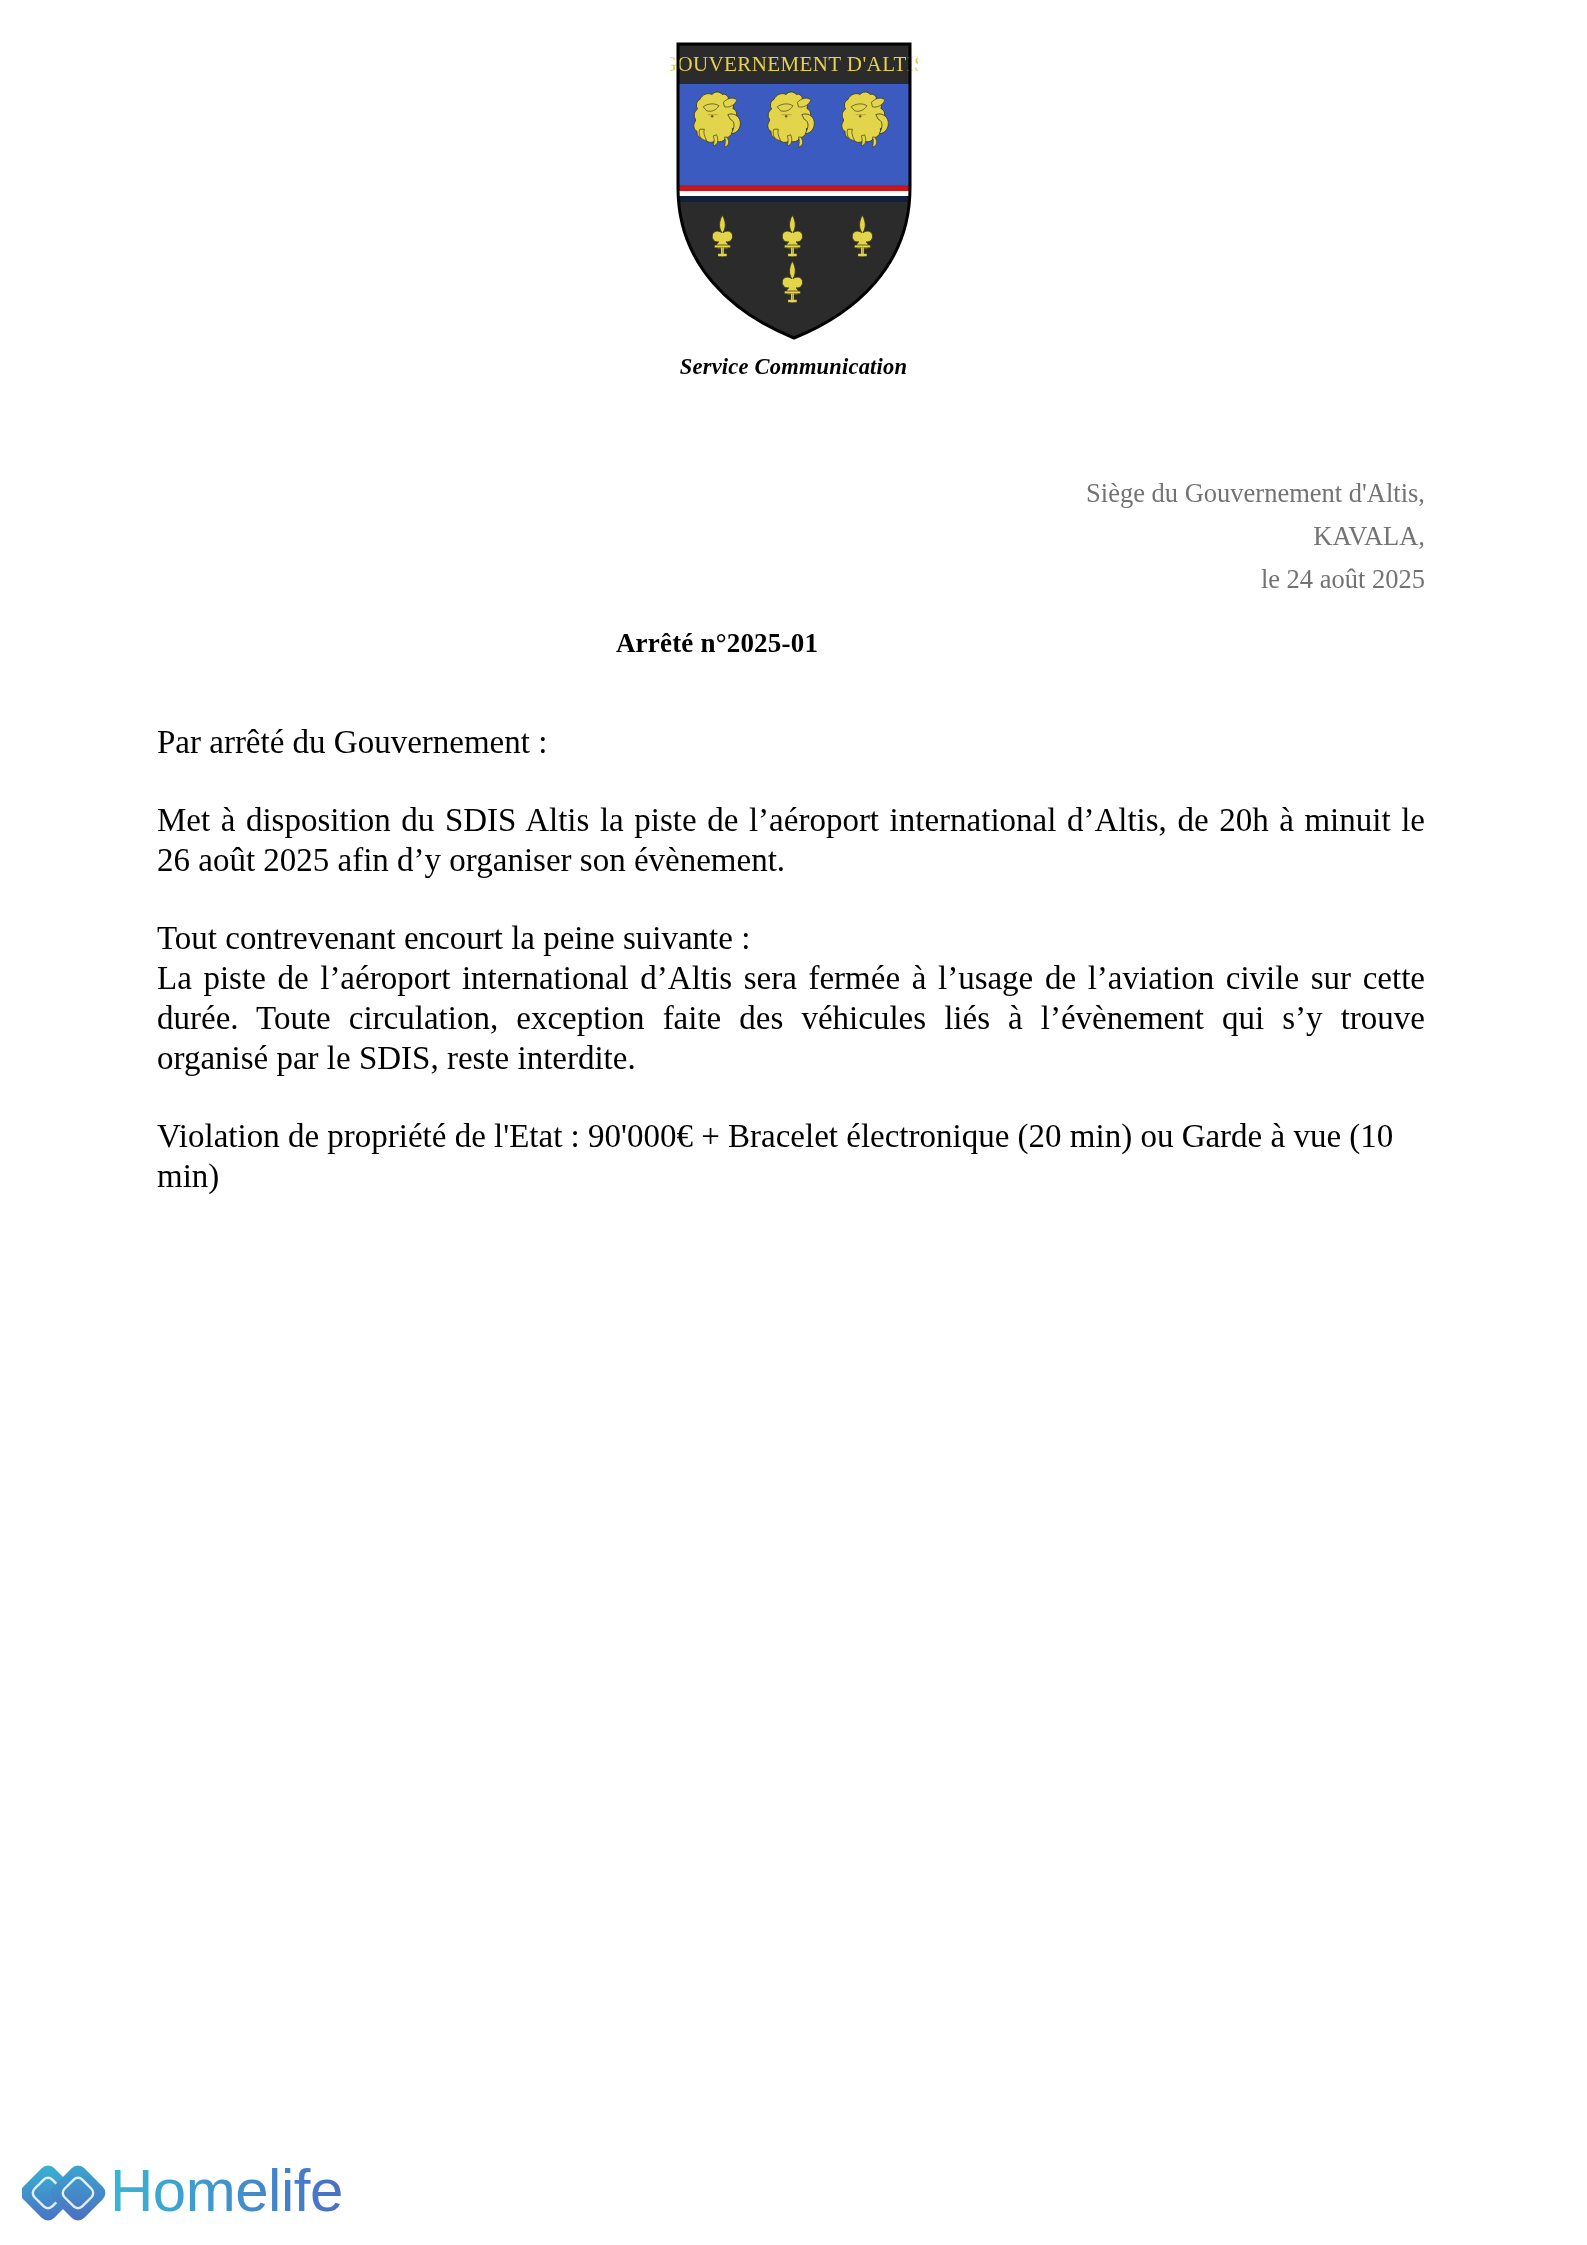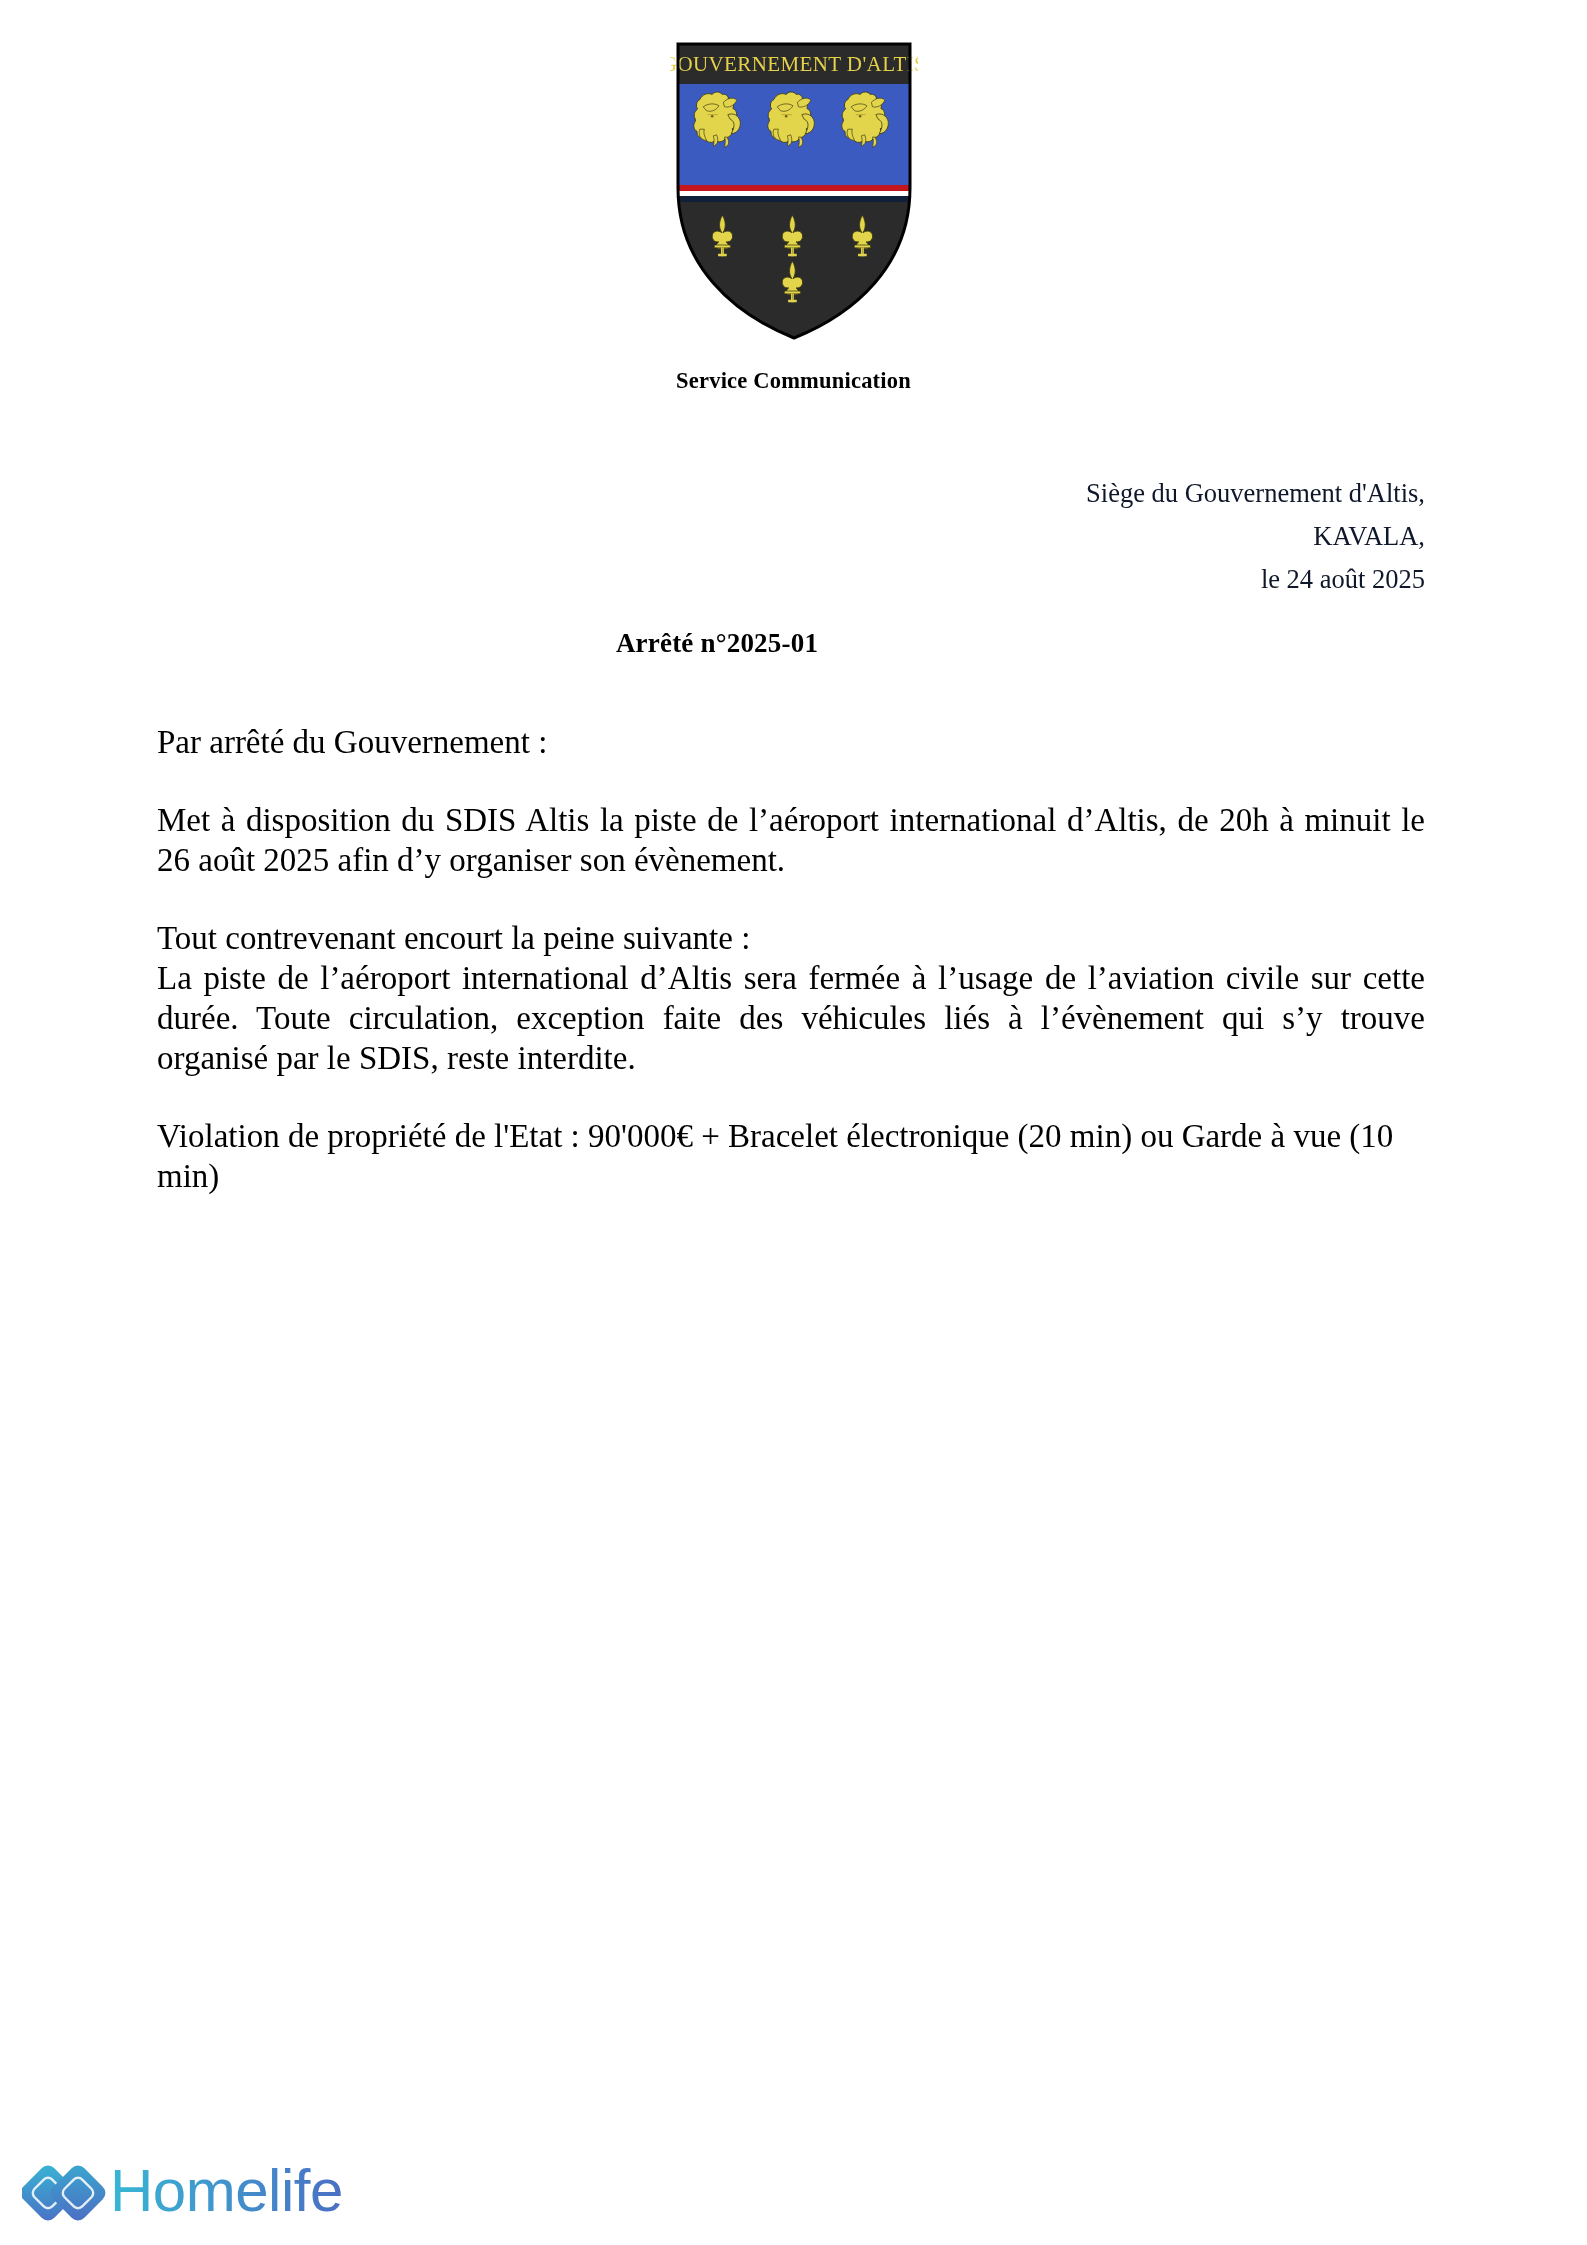--- a/index.html
+++ b/index.html
@@ -29,38 +29,39 @@
     text-align: center;
   }
   .crest {
     display: inline-block;
     width: 248px;
     height: 308px;
     position: relative;
   }
   .crest svg { display: block; }
   .service-line {
-    margin-top: 18px;
+    margin-top: 4px;
     font-family: "Liberation Serif", "DejaVu Serif", serif;
     font-weight: bold;
+    font-style: italic;
     font-size: 22.5px;
     letter-spacing: 0.2px;
     color: #000000;
     text-align: center;
   }
 
   
   .address-block {
     position: absolute;
     right: 162px;
     top: 472px;
     text-align: right;
     font-size: 26.5px;
     line-height: 43px;
-    color: #0f172a;
+    color: #737373;
     font-family: Liberation Serif, serif;
   }
 
   
   .doc-title {
     position: absolute;
     left: 0;
     top: 628px;
     width: 1412px;
     text-align: center;

